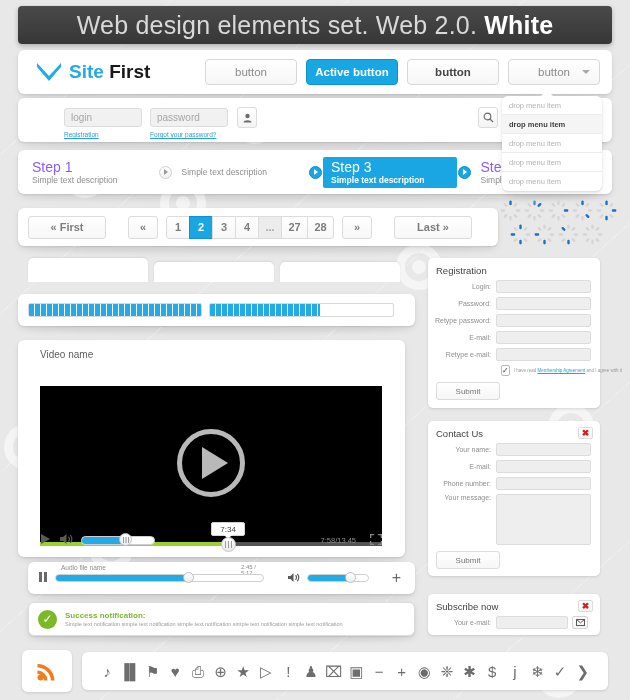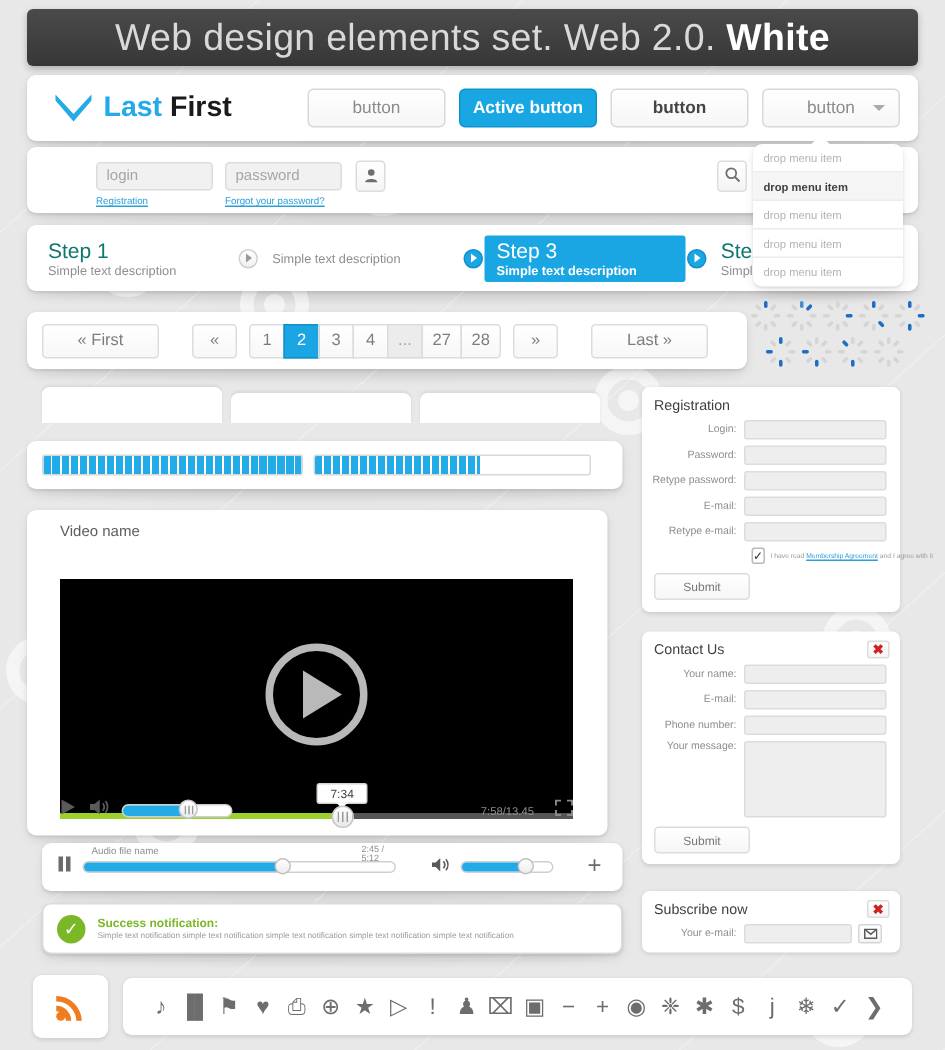--- a/index.html
+++ b/index.html
@@ -77,36 +77,36 @@
     position:absolute; width:20px; height:21px; border:1px solid #dcdcdc; border-radius:3px;
     background:linear-gradient(#fff,#f4f4f4); display:flex;align-items:center;justify-content:center;
     cursor:pointer;
   }
   .link{ position:absolute; font-size:6.5px; color:#2a9fd8; text-decoration:underline; cursor:pointer;}
 
   
   #steps{ left:18px; top:150px; width:594px; height:44px; }
   .st-row{ display:flex; height:100%; align-items:center; padding:4px 6px; }
   .step{ flex:1; padding:2px 0 2px 8px; position:relative; }
-  .step .s1{ font-size:14px; color:#0f766e; line-height:16px;}
+  .step .s1{ font-size:14px; color:#8b5cf6; line-height:16px;}
   .step .s2{ font-size:8.5px; color:#8e8e8e; line-height:11px;}
   .step.on{ background:#1aa6e3; border-radius:2px; padding-left:8px;}
   .step.on .s1{ color:#fff; }
   .step.on .s2{ color:#fff; font-weight:bold; }
   .sep{ width:16px; display:flex; align-items:center; justify-content:center; }
   .sep .circ{ width:13px;height:13px;border-radius:50%;border:1px solid #cfcfcf;
     background:linear-gradient(#fff,#f0f0f0); display:flex;align-items:center;justify-content:center;}
   .sep.on .circ{ background:#1aa6e3; border-color:#1290cd; }
   .sep .tri{ width:0;height:0;border-top:3px solid transparent;border-bottom:3px solid transparent;
     border-left:4px solid #9a9a9a; margin-left:1px;}
   .sep.on .tri{ border-left-color:#fff; }
 
   
   #pager{ left:18px; top:208px; width:480px; height:38px; }
-  .pg-in{ display:flex; align-items:center; height:100%; padding:0 10px; }
+  .pg-in{ display:flex; align-items:center; height:100%; padding:0 10px;font-weight:bold; }
   .pgbtn{ height:23px; min-width:23px; border:1px solid #dcdcdc; border-radius:3px;
     background:linear-gradient(#fff,#f7f7f7); font-size:11px; color:#7d7d7d;
     display:flex;align-items:center;justify-content:center;cursor:pointer;}
   .pgbtn.wide{ width:78px; }
   .pgnums{ display:flex; margin-left:8px; }
   .pgnums .pgbtn{ border-radius:0; margin-left:-1px; width:24px; }
   .pgnums .pgbtn:first-child{ border-radius:3px 0 0 3px; margin-left:0;}
   .pgnums .pgbtn:last-child{ border-radius:0 3px 3px 0;}
   .pgnums .pgbtn.cur{ background:#1aa6e3; border-color:#1290cd; color:#fff; }
   .pgnums .pgbtn.dots{ background:#ececec; color:#a5a5a5; }
@@ -237,21 +237,21 @@
 </div>
 
 <div class="panel" id="header">
   <div class="hdr-in">
     <div class="logo">
       <span class="logo-mark">
         <svg width="26" height="20" viewBox="0 0 26 20">
           <path d="M1 1 L13 14 L25 1 L25 5 L13 19 L1 5 Z" fill="#22abe7"></path>
         </svg>
       </span>
-      <span class="logo-txt"><span class="lt1">Last</span> <span class="lt2">First</span></span>
+      <span class="logo-txt"><span class="lt1">Site</span> <span class="lt2">First</span></span>
     </div>
     <div class="btn w1">
         <span>button</span>
       </div>
     <div class="btn w1 active">
         <span>Active button</span>
       </div>
     <div class="btn w1 dark">
         <span>button</span>
       </div>

